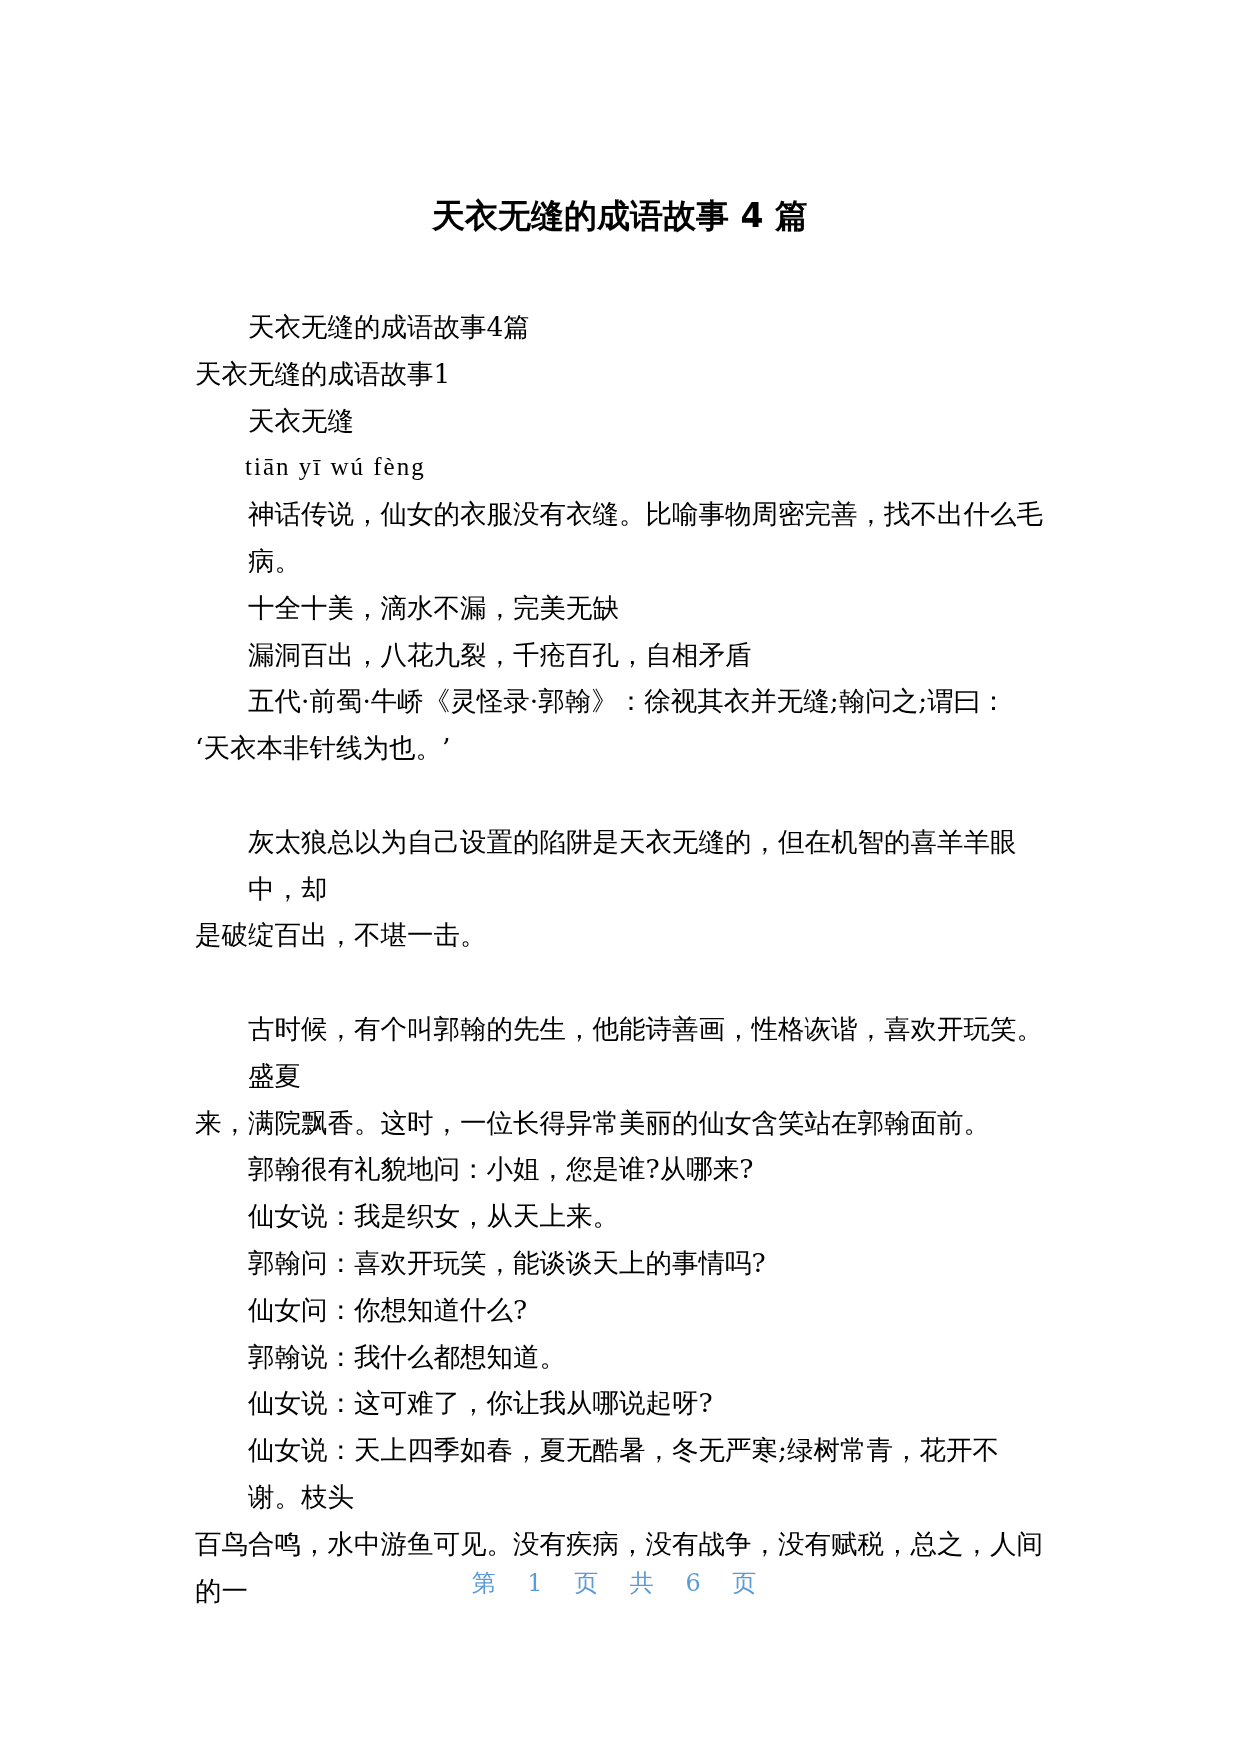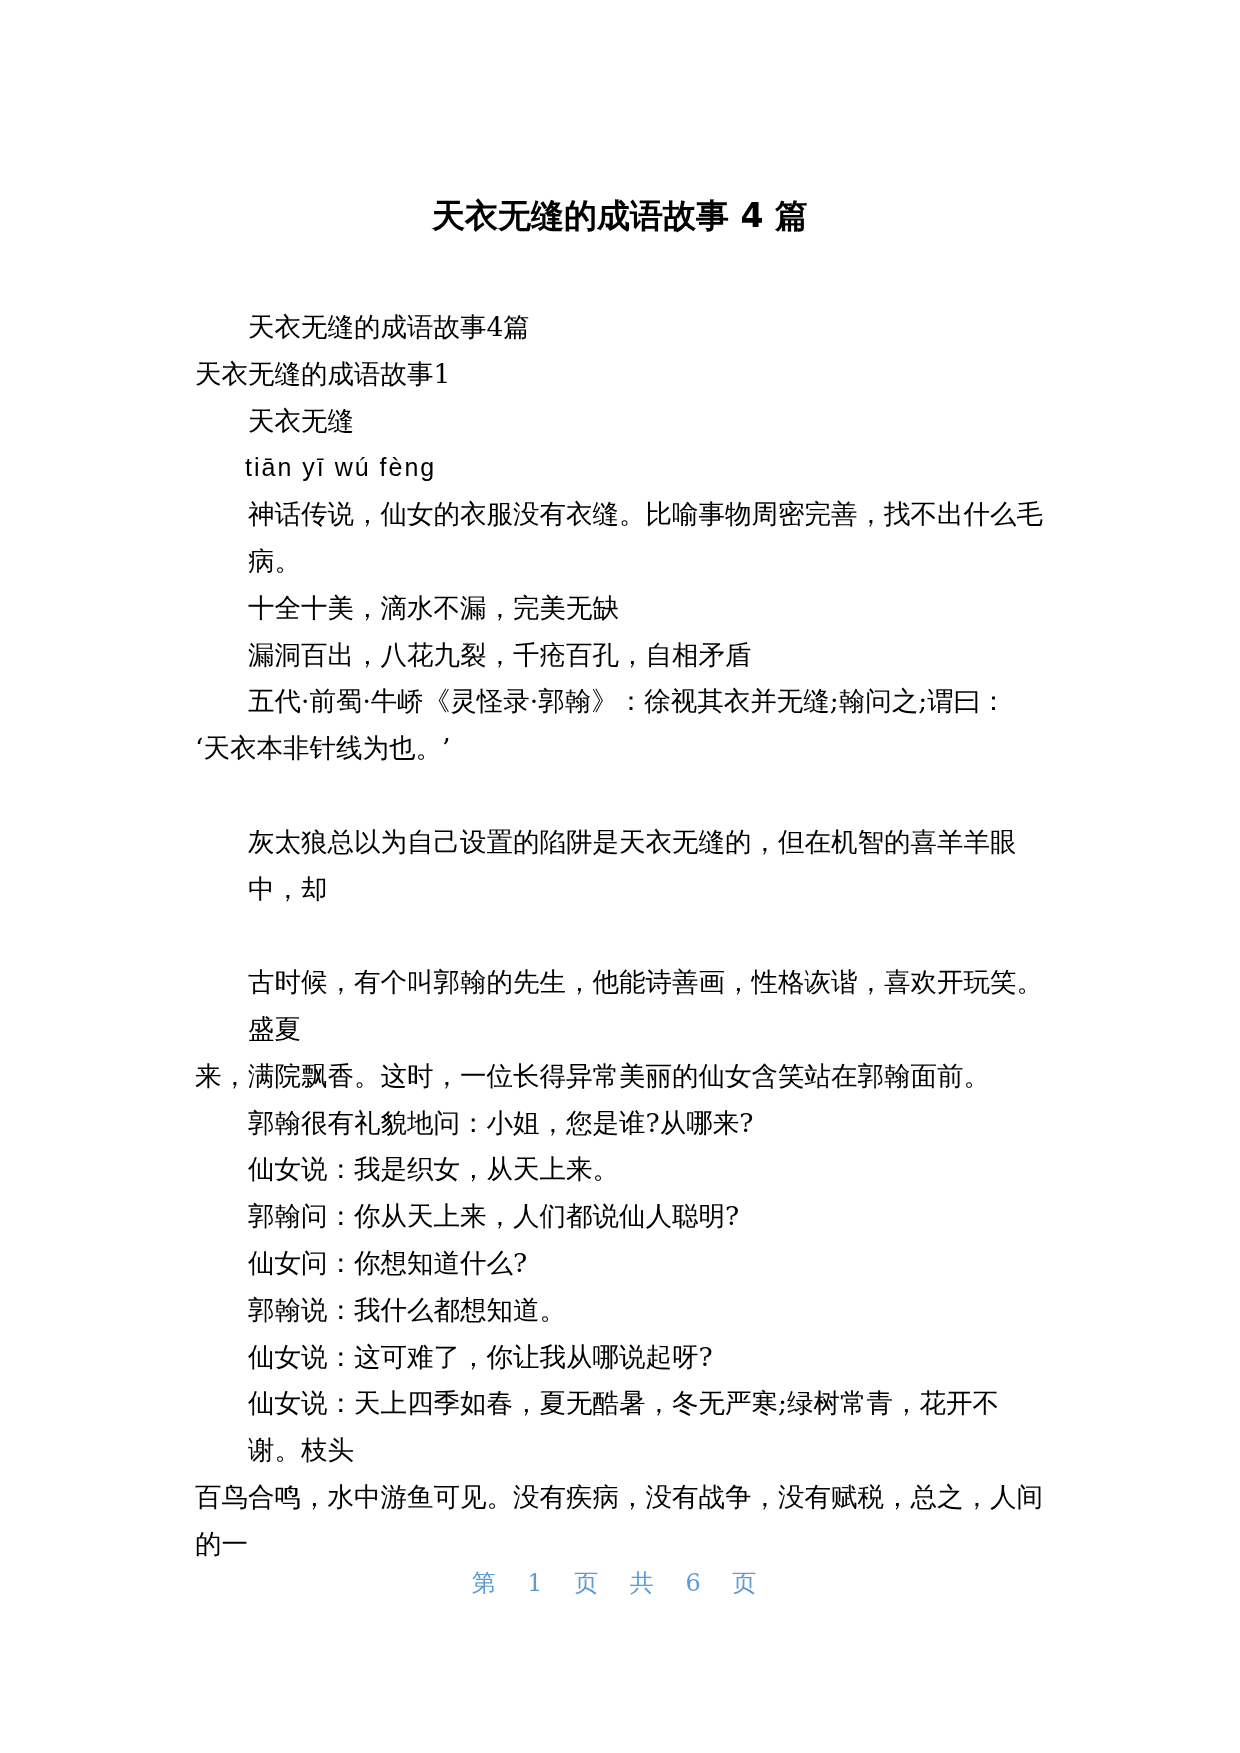--- a/index.html
+++ b/index.html
@@ -40,21 +40,21 @@
     padding-left: 2em;
   }
   .line.flush {
     padding-left: 0;
   }
   .line.center {
     margin-right: 120px; 
   }
   .line.pinyin {
     padding-left: 2em;
-    font-family: Liberation Sans, sans-serif;
+    font-family: Liberation Serif, serif;
     font-size: 25px;
     letter-spacing: 2px;
   }
   .line.blank {
     
   }
   .doc-footer {
     position: absolute;
     left: 0;
     right: 0;
@@ -78,26 +78,27 @@
       <div class="line center">天衣无缝的成语故事1</div>
       <div class="line indent">天衣无缝</div>
       <div class="line pinyin">tiān yī wú fèng</div>
       <div class="line indent">神话传说，仙女的衣服没有衣缝。比喻事物周密完善，找不出什么毛病。</div>
       <div class="line indent">十全十美，滴水不漏，完美无缺</div>
       <div class="line indent">漏洞百出，八花九裂，千疮百孔，自相矛盾</div>
       <div class="line indent">五代·前蜀·牛峤《灵怪录·郭翰》：徐视其衣并无缝;翰问之;谓曰：</div>
       <div class="line flush">‘天衣本非针线为也。’</div>
       <div class="line blank"></div>
       <div class="line indent">灰太狼总以为自己设置的陷阱是天衣无缝的，但在机智的喜羊羊眼中，却</div>
+      <div class="line flush">是破绽百出，不堪一击。</div>
       <div class="line blank"></div>
       <div class="line indent">古时候，有个叫郭翰的先生，他能诗善画，性格诙谐，喜欢开玩笑。盛夏</div>
       <div class="line flush">来，满院飘香。这时，一位长得异常美丽的仙女含笑站在郭翰面前。</div>
       <div class="line indent">郭翰很有礼貌地问：小姐，您是谁?从哪来?</div>
       <div class="line indent">仙女说：我是织女，从天上来。</div>
-      <div class="line indent">郭翰问：你从天上来，人们都说仙人聪明?</div>
+      <div class="line indent">郭翰问：喜欢开玩笑，能谈谈天上的事情吗?</div>
       <div class="line indent">仙女问：你想知道什么?</div>
       <div class="line indent">郭翰说：我什么都想知道。</div>
       <div class="line indent">仙女说：这可难了，你让我从哪说起呀?</div>
       <div class="line indent">仙女说：天上四季如春，夏无酷暑，冬无严寒;绿树常青，花开不谢。枝头</div>
       <div class="line flush">百鸟合鸣，水中游鱼可见。没有疾病，没有战争，没有赋税，总之，人间的一</div>
     </div>
 
   <div class="doc-footer">第 1 页 共 6 页</div>
 </div>
 

